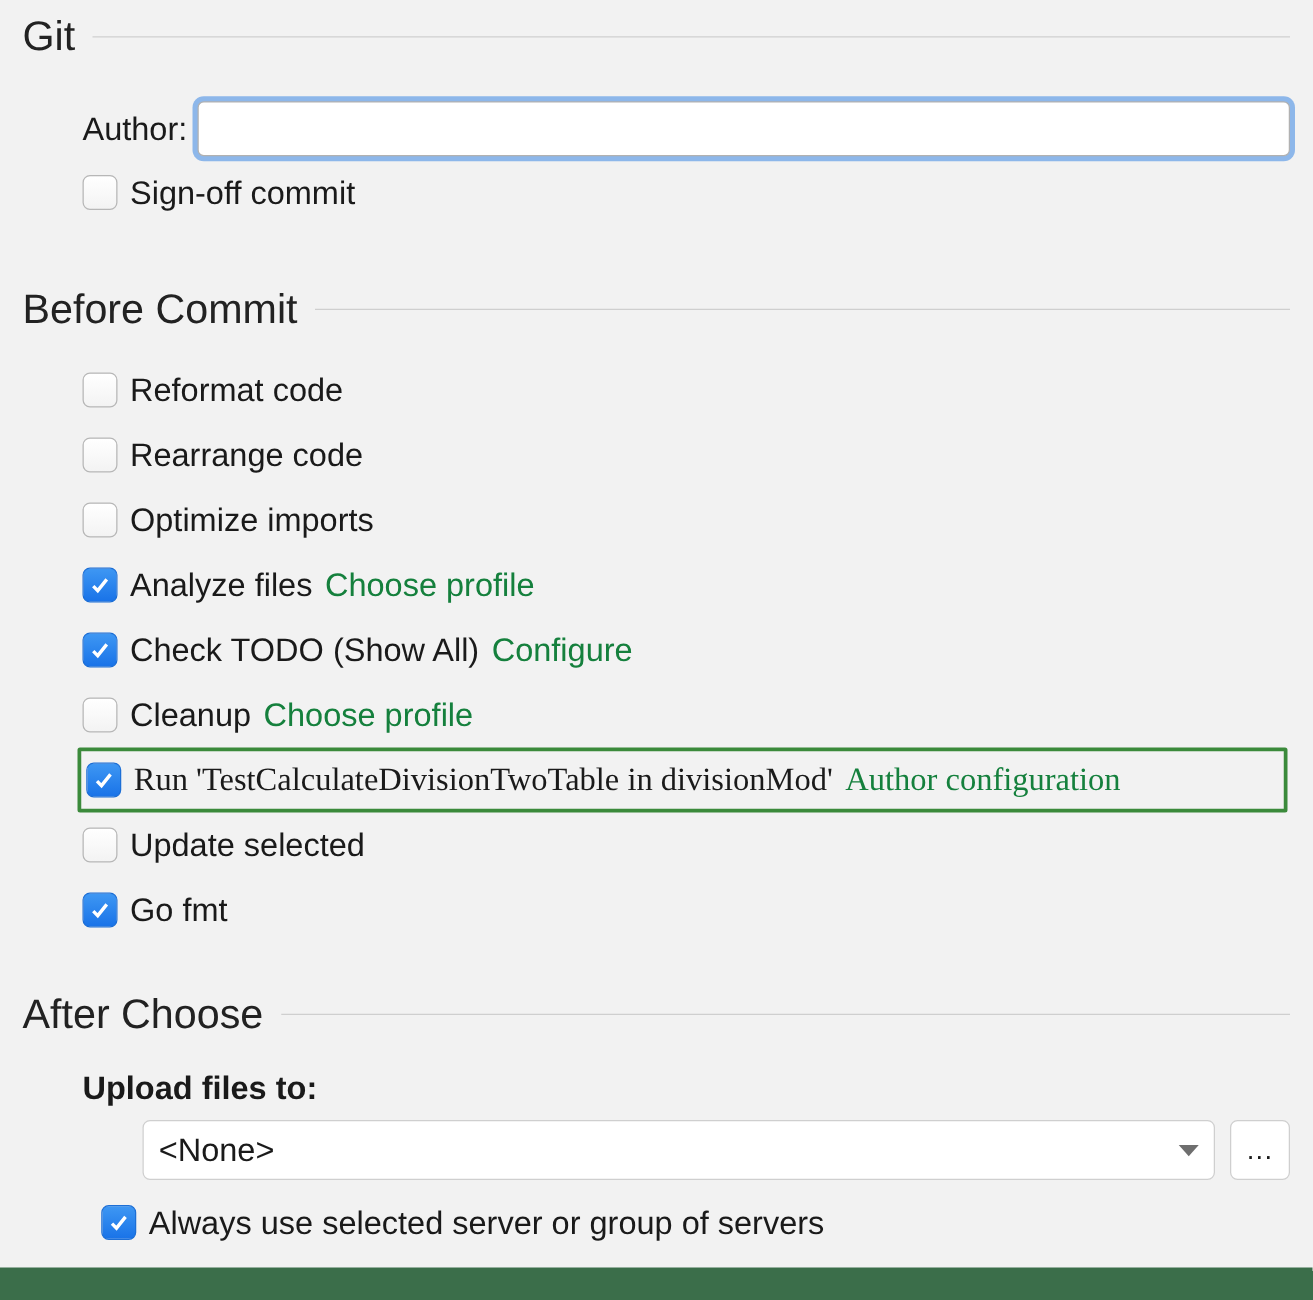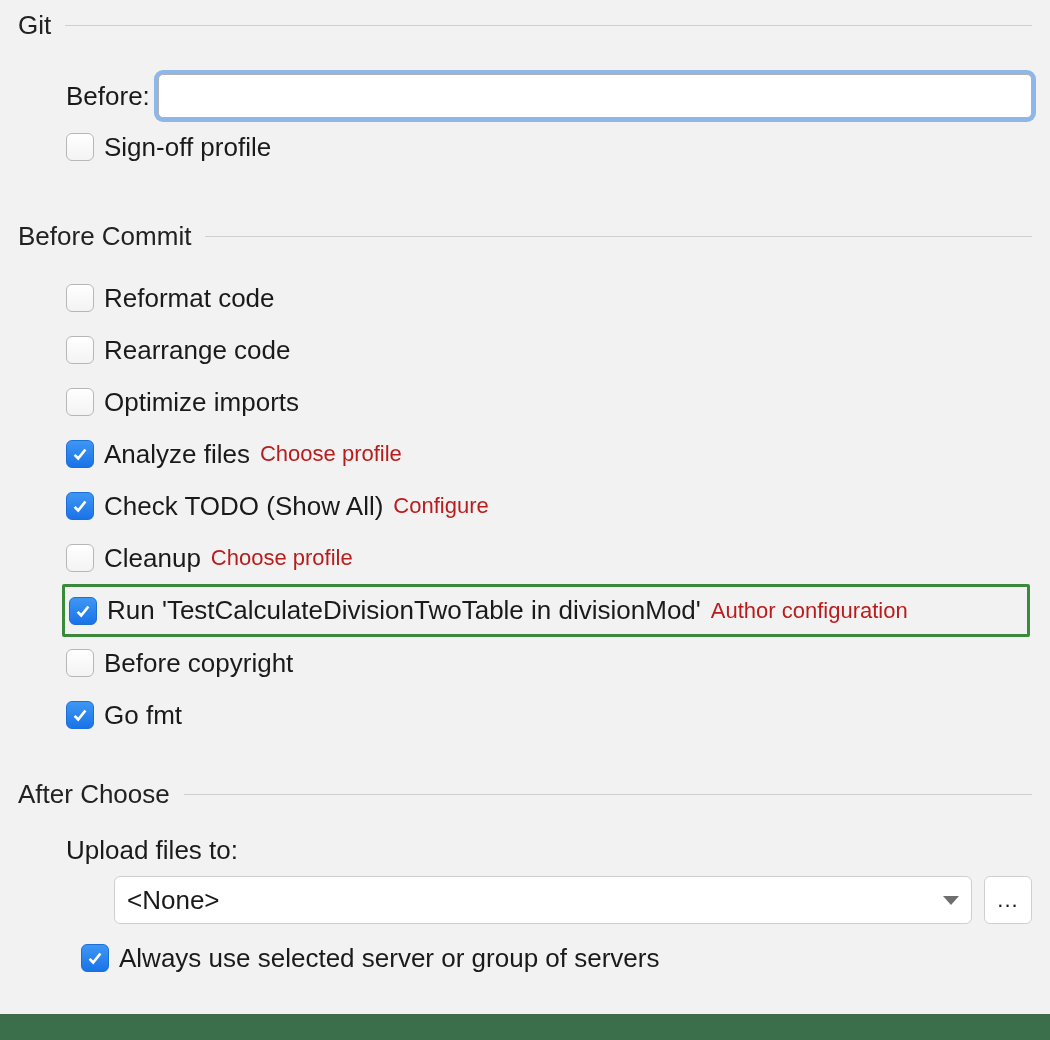--- a/index.html
+++ b/index.html
@@ -16,21 +16,21 @@
   }
   .section-header {
     display: flex;
     align-items: center;
     margin: 20px 0 20px 0;
   }
   .section-header.first {
     margin-top: 10px;
   }
   .section-title {
-    font-size: 26px;
+    font-size: 33px;
     color: #222;
     margin-right: 14px;
     white-space: nowrap;
   }
   .section-line {
     flex: 1;
     height: 1px;
     background: #cfcfcf;
   }
   .indent {
@@ -66,20 +66,21 @@
     min-height: 52px;
     gap: 10px;
     padding: 2px 0;
   }
   .highlight-box {
     border: 3px solid #3b8a3b;
     border-radius: 2px;
     margin-left: 44px;
     padding: 6px 8px 6px 4px;
     margin-right: 2px;
+    font-family: Liberation Serif, serif;
   }
   .highlight-box .checkbox-row {
     min-height: auto;
     margin-left: 0;
   }
   .cb {
     width: 28px;
     height: 28px;
     border-radius: 6px;
     border: 1px solid #b7b7b7;
@@ -102,22 +103,22 @@
     height: 18px;
     stroke: #fff;
     stroke-width: 3;
     fill: none;
   }
   .cb-label {
     font-size: 26px;
     color: #1a1a1a;
   }
   .link {
-    color: #b91c1c;
-    font-size: 22px;
+    color: #15803d;
+    font-size: 26px;
     cursor: pointer;
   }
   .select-row {
     display: flex;
     align-items: flex-end;
     gap: 12px;
     margin-top: 6px;
     padding-left: 48px;
   }
   .select-box {
@@ -168,28 +169,28 @@
 
 <div class="panel">
 
   <div class="section-header first">
     <span class="section-title">Git</span>
     <div class="section-line"></div>
   </div>
   <div class="spacer"></div>
   <div class="indent">
     <div class="row">
-      <span class="field-label">Before:</span>
+      <span class="field-label">Author:</span>
       <input class="text-input focused" value="" style="">
     </div>
     <div class="checkbox-row">
       <span class="cb">
         
       </span>
-      <span class="cb-label">Sign-off profile</span>
+      <span class="cb-label">Sign-off commit</span>
     </div>
   </div>
 
   <div class="section-header" style="margin-top:48px;">
     <span class="section-title">Before Commit</span>
     <div class="section-line"></div>
   </div>
 
   <div class="indent">
     <div class="checkbox-row">
@@ -237,39 +238,39 @@
           </svg>
         </span>
       <span class="cb-label">Run 'TestCalculateDivisionTwoTable in divisionMod'</span>
       <span class="link">Author configuration</span>
     </div>
   </div>
 
   <div class="indent">
     <div class="checkbox-row">
       <span class="cb"></span>
-      <span class="cb-label">Before copyright</span>
+      <span class="cb-label">Update selected</span>
     </div>
     <div class="checkbox-row">
       <span class="cb checked">
           <svg viewBox="0 0 20 20">
             <polyline points="4 11 8 15 16 5"></polyline>
           </svg>
         </span>
       <span class="cb-label">Go fmt</span>
     </div>
   </div>
 
   <div class="section-header" style="margin-top:38px;">
     <span class="section-title">After Choose</span>
     <div class="section-line"></div>
   </div>
 
   <div class="indent">
-    <div class="row" style="min-height:40px;">
+    <div class="row" style="min-height:40px;font-weight:bold;">
       <span class="field-label">Upload files to:</span>
     </div>
     <div class="select-row">
       <div class="select-box">
         <span class="select-value">&lt;None&gt;</span>
         <span class="select-arrow"></span>
       </div>
       <div class="browse-btn">
         <span>...</span>
       </div>

